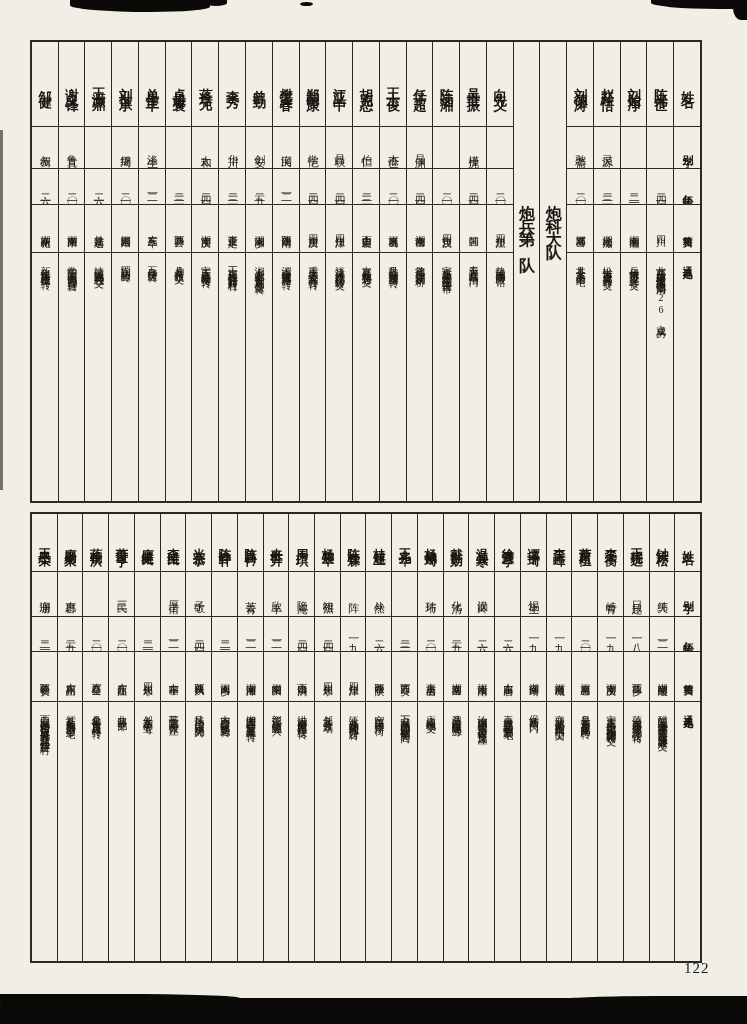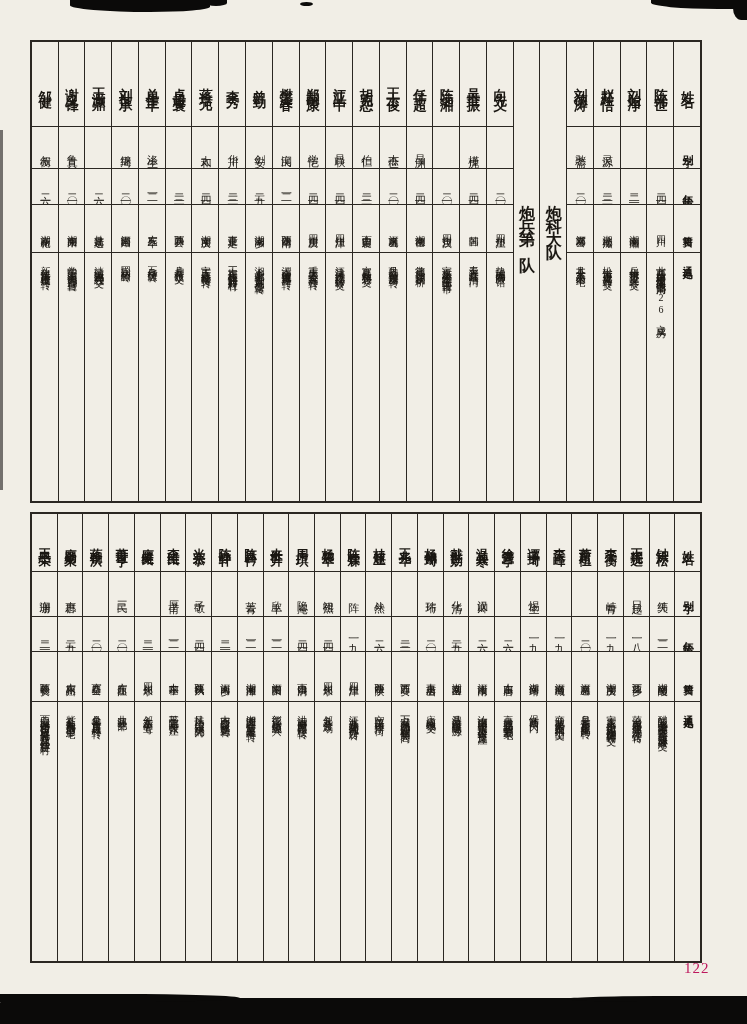--- a/index.html
+++ b/index.html
@@ -41,21 +41,21 @@
   .c-age .vtext{font-size:11px;letter-spacing:2px;}
   .c-place .vtext{font-size:10px;letter-spacing:1px;}
   .c-addr .vtext{font-size:10px;letter-spacing:1.5px;height:100%;}
 
   .unit-col{justify-content:flex-start;align-items:center;padding-top:150px;}
   .unit-label{font-size:16px;font-weight:bold;letter-spacing:13px;}
 
   .head-col .cell{justify-content:center;}
   .hlabel{font-size:12px;font-weight:bold;letter-spacing:9px;}
 
-  .page-number{position:absolute;left:684px;top:960px;font-size:15px;letter-spacing:1px;color:#be185d;}
+  .page-number{position:absolute;left:684px;top:960px;font-size:15px;letter-spacing:1px;color:#0f172a;}
 </style>
 </head>
 <body>
 
 <div class="page">
 
   <div class="artifact blob-tl"></div>
   <div class="artifact blob-tl2"></div>
   <div class="artifact speck1"></div>
   <div class="artifact blob-tr"></div>

